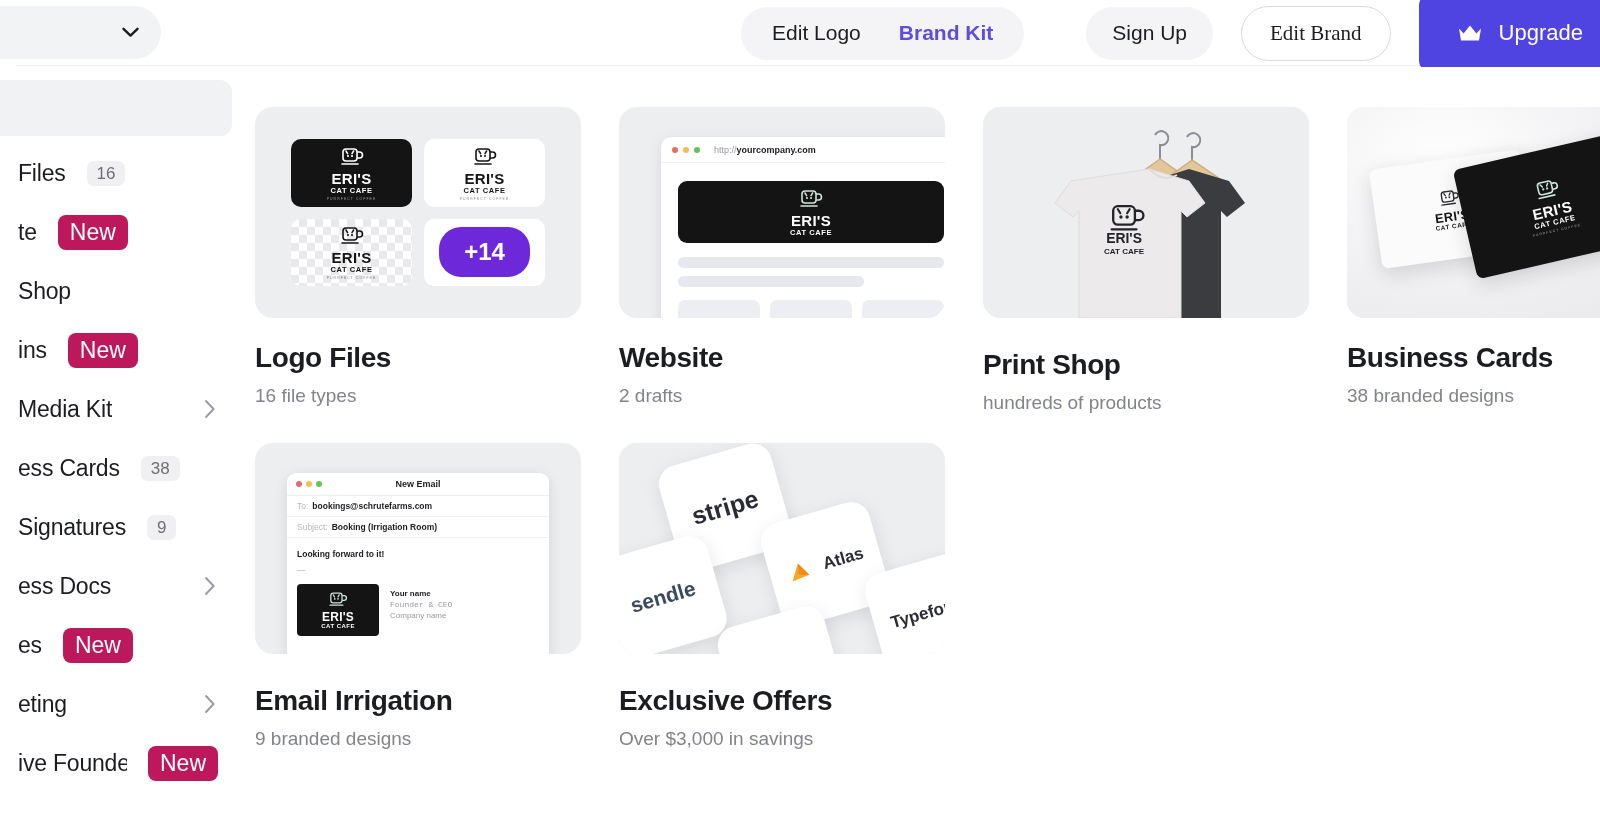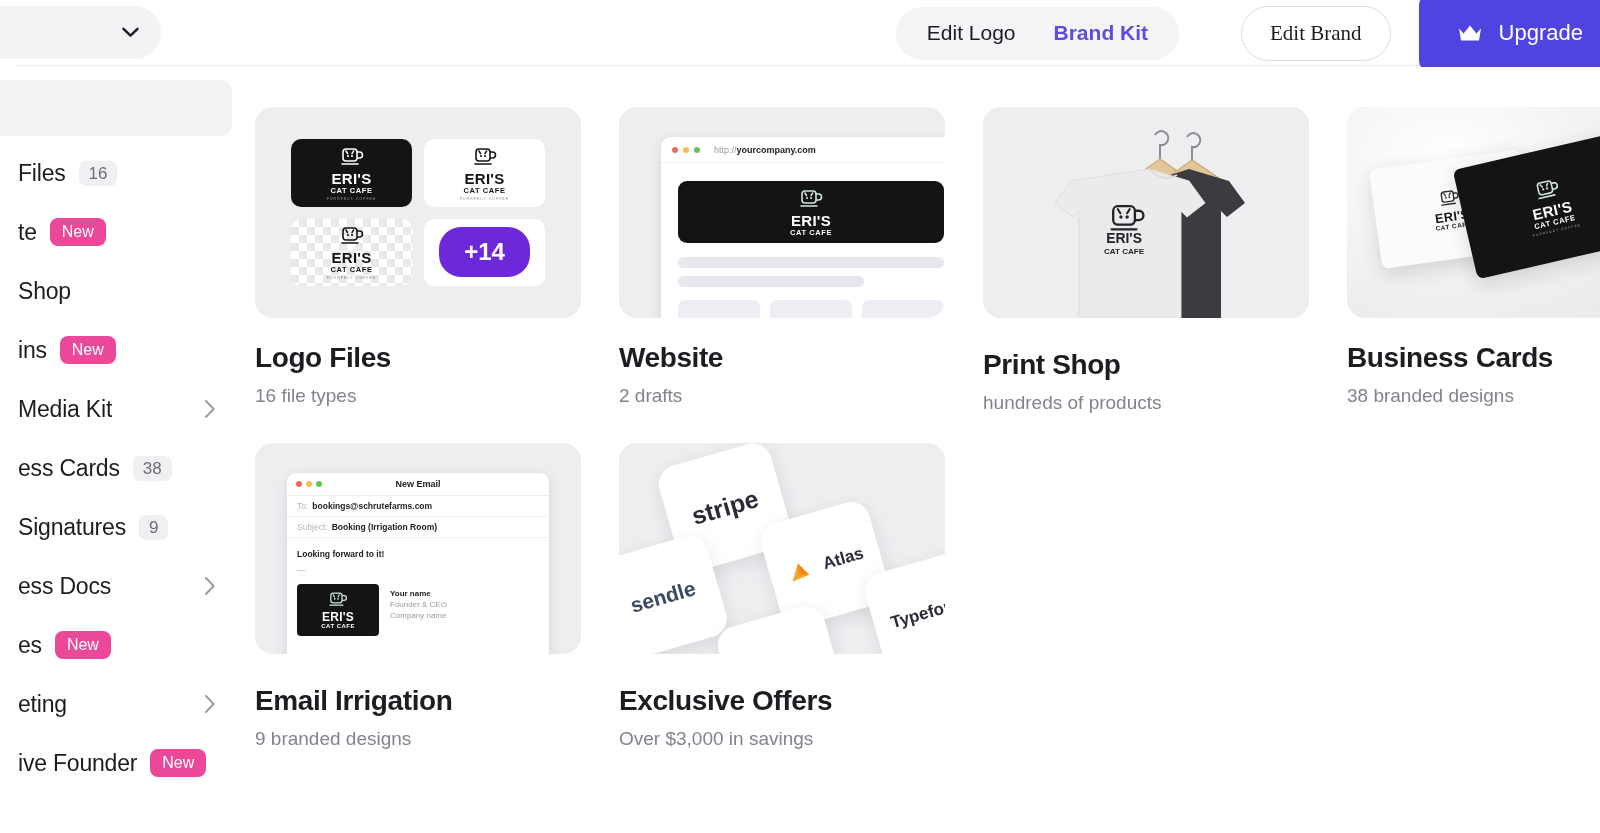--- a/index.html
+++ b/index.html
@@ -79,38 +79,39 @@
     padding-top: 13px;
     overflow: hidden;
   }
   .side-item {
     position: relative;
     height: 44px; display: flex; align-items: center;
     padding-left: 18px; padding-right: 14px;
     margin: 0 0 15px 0;
     cursor: pointer;
     white-space: nowrap;
+    gap: 8px;
   }
   .side-item.active {
     background: #f1f2f4; border-radius: 12px;
     margin-left: -30px; width: 262px; height: 56px; margin-bottom: 15px;
   }
   .side-label {
     font-size: 23px; color: #1c1d21;
     letter-spacing: -0.2px;
     overflow: hidden;
   }
   .count-badge {
     margin-left: 13px; background: #f0f0f2; color: #6d6e77;
     font-size: 17px; border-radius: 7px; padding: 4px 10px;
     line-height: 1;
   }
   .new-badge {
-    margin-left: 13px; background: #ec4899; color: #ffffff;
-    font-size: 16px; border-radius: 8px; padding: 6px 12px;
+    margin-left: 13px; background: #be185d; color: #ffffff;
+    font-size: 23px; border-radius: 8px; padding: 6px 12px;
     line-height: 1; font-weight: 500;
   }
   .chev-right {
     position: absolute; right: 16px; top: 50%;
     transform: translateY(-50%);
     width: 12px; height: 20px;
   }
 
   
   .main {
@@ -244,21 +245,21 @@
   .mail-val { color: #1c1d21; font-weight: 700; }
   .mail-body { padding: 11px 10px 0; font-size: 8.5px; font-weight: 700; color: #1c1d21; }
   .mail-dash { padding: 6px 10px 0; font-size: 8.5px; color: #b6b7bd; }
   .sig-wrap { display: flex; align-items: flex-start; gap: 11px; padding: 9px 10px 0; }
   .sig-card {
     width: 82px; height: 52px; background: #141414; border-radius: 4px;
     display: flex; align-items: center; justify-content: center; flex: none;
   }
   .sig-lines { padding-top: 5px; }
   .sig-name { font-size: 8px; font-weight: 700; color: #1c1d21; }
-  .sig-role { font-size: 8px; color: #9a9aa2; margin-top: 2px; }
+  .sig-role { font-size: 8px; color: #9a9aa2; margin-top: 2px; font-family: Liberation Mono, monospace; }
   .sig-co { font-size: 8px; color: #9a9aa2; margin-top: 2px; }
 
   
   .offers { position: absolute; inset: 0; background: #eceef0; }
   .otile {
     position: absolute; background: #ffffff; border-radius: 19px;
     box-shadow: 0 5px 18px rgba(30,30,40,.10);
     display: flex; align-items: center; justify-content: center;
     font-weight: 800; color: #2b2b38;
   }
@@ -275,20 +276,21 @@
     </svg>
   </div>
 
   <div class="header-right">
 
     <div class="segmented">
       <div class="seg-item inactive">Edit Logo</div>
       <div class="seg-item active">Brand Kit</div>
     </div>
 
+    <button class="btn-signup">Sign Up</button>
 
     <button class="btn-editbrand">Edit Brand</button>
 
     <button class="btn-upgrade">
       <svg class="crown" viewBox="0 0 26 20">
         <path d="M2 5.5 L6.6 10.5 L13 2.4 L19.4 10.5 L24 5.5 L22 17.4 L4 17.4 Z" fill="#ffffff"></path>
       </svg>
       <span>Upgrade</span>
     </button>
 

